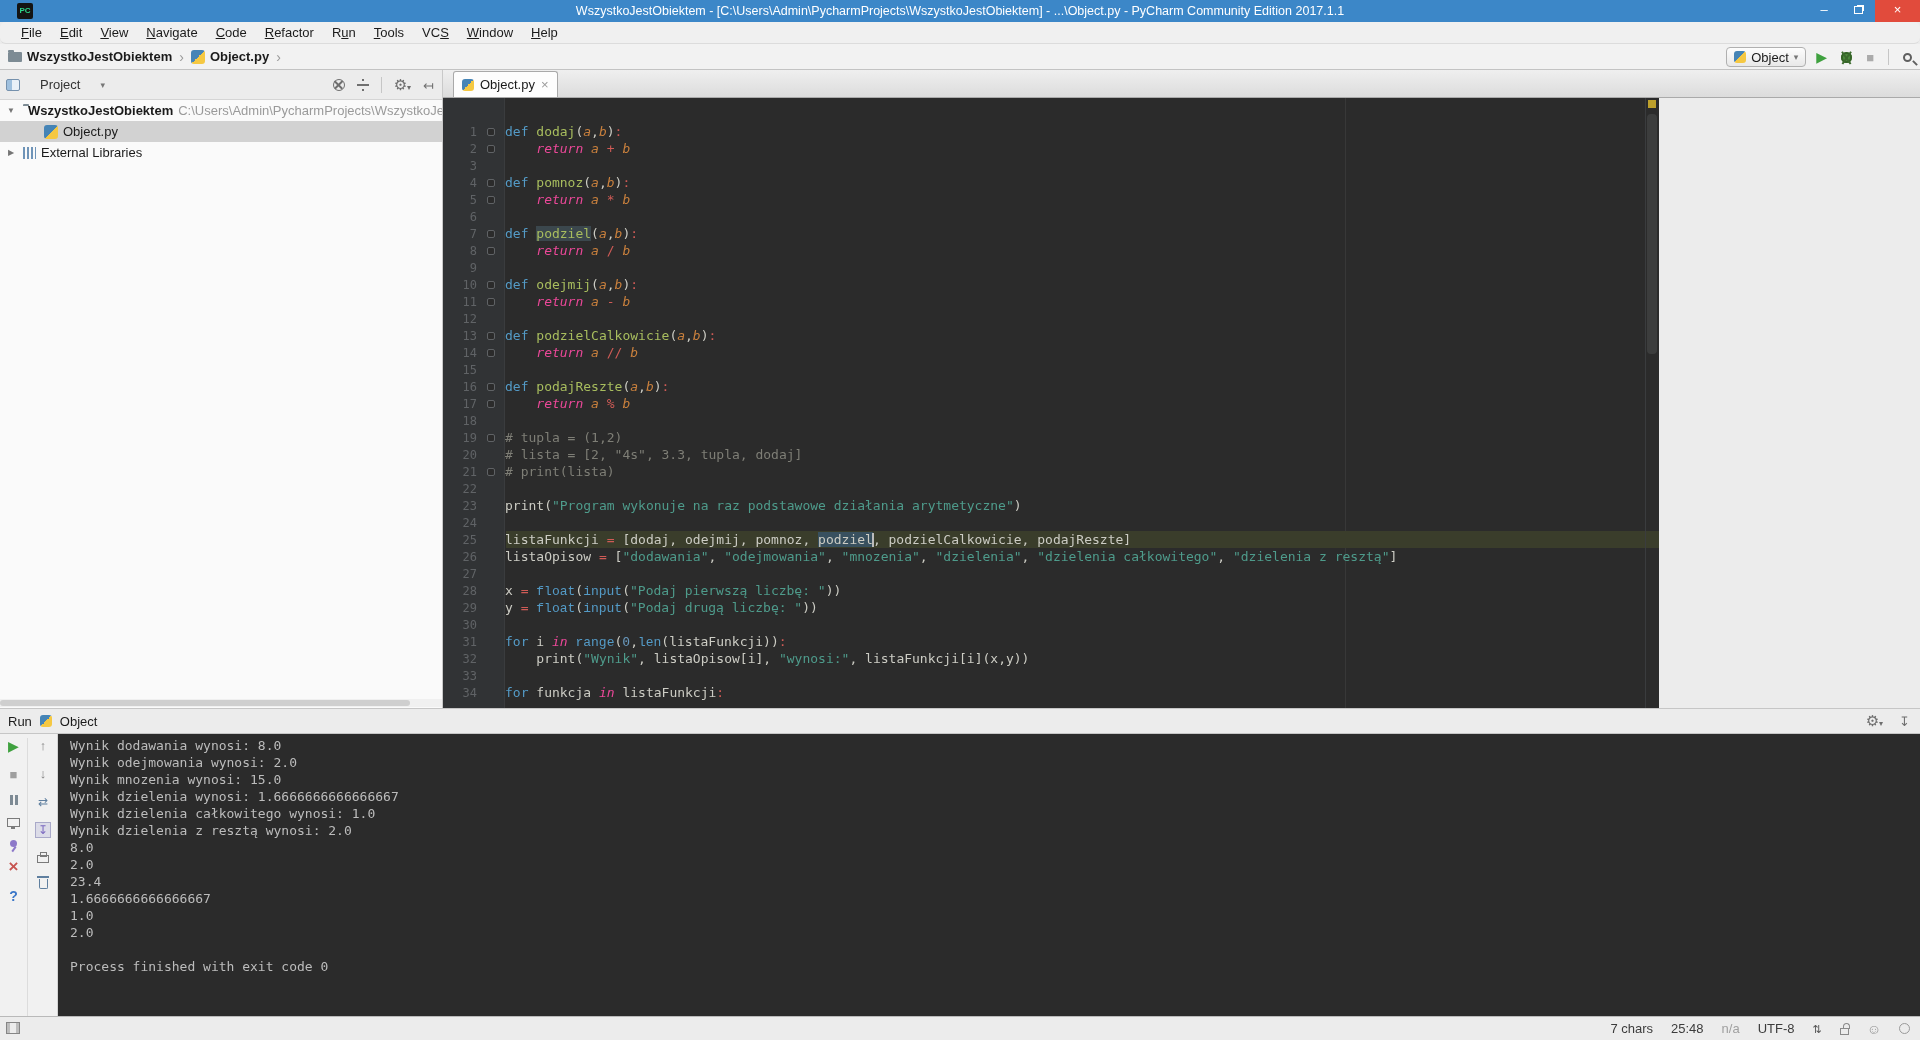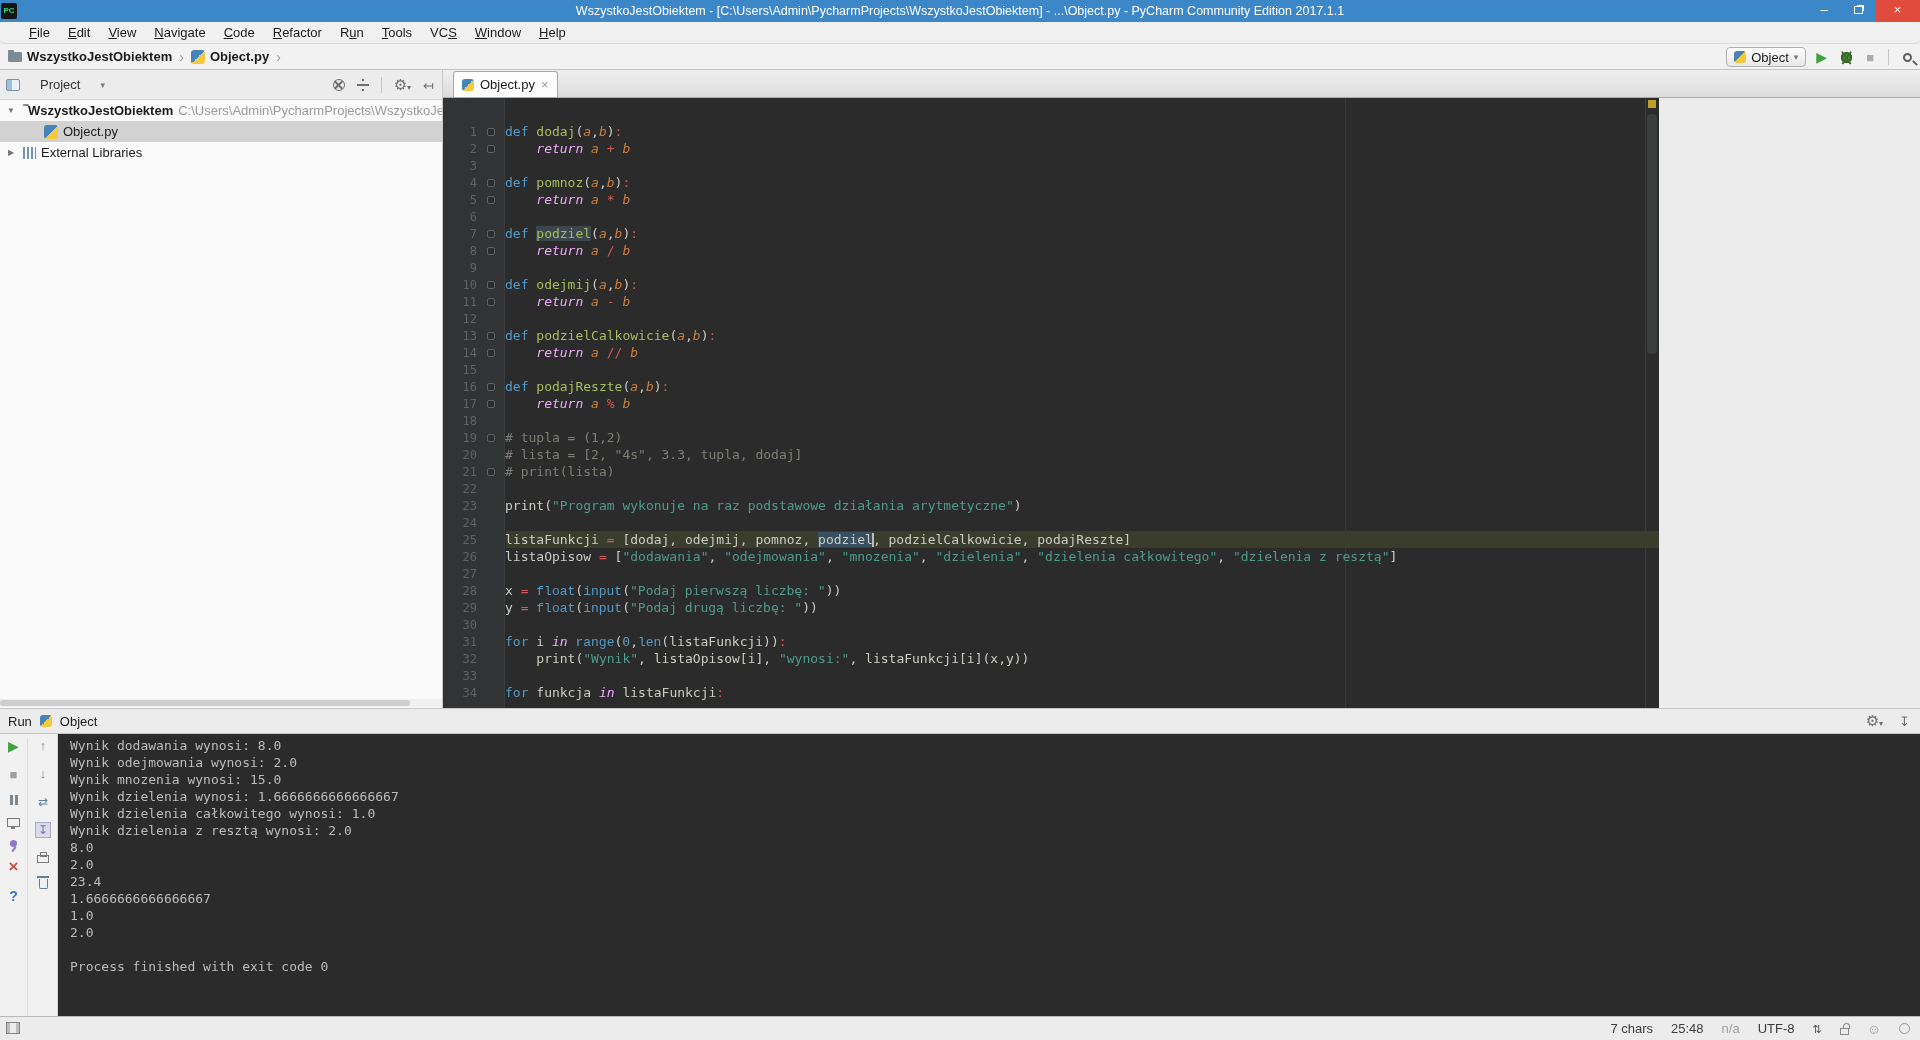--- a/index.html
+++ b/index.html
@@ -3,31 +3,31 @@
 <meta charset="utf-8">
 <style>
   * { margin:0; padding:0; box-sizing:border-box; }
   html,body { width:1920px; height:1040px; overflow:hidden; }
   body { font-family:"Liberation Sans", sans-serif; background:#ececec; position:relative; font-size:13px; }
   .abs { position:absolute; }
   .ic { display:inline-block; vertical-align:middle; position:relative; }
 
   
   .titlebar { left:0; top:0; width:1920px; height:22px; background:#3c87c8; color:#fff; }
-  .pc-logo { position:absolute; left:1px; top:3px; width:16px; height:16px; background:#141414; border-radius:2px;
+  .pc-logo { position:absolute; left:17px; top:3px; width:16px; height:16px; background:#141414; border-radius:2px;
              color:#2bd58a; font-size:8px; font-weight:bold; line-height:16px; text-align:center; }
   .title-text { position:absolute; left:0; right:0; top:0; line-height:22px; text-align:center; font-size:12.5px; white-space:nowrap; }
   .win-btns { position:absolute; right:0; top:0; height:22px; display:flex; }
   .wb { width:34px; height:22px; text-align:center; line-height:20px; color:#ffffff; font-size:13px; }
   .wb-close { width:45px; background:#e14b3c; }
   .wb-max i { display:inline-block; width:9px; height:8px; border:1px solid #fff; box-shadow:2px -2px 0 -1px #fff; margin-top:6px; }
 
   
   .menubar { left:0; top:22px; width:1920px; height:22px; background:#f0f0f0; border-bottom:1px solid #dcdcdc;
-             display:flex; align-items:center; padding-left:20px; color:#1b1b1b;border-radius:6px; }
+             display:flex; align-items:center; padding-left:12px; color:#1b1b1b;border-radius:6px; }
   .mi { padding:0 9px; line-height:21px; }
   .mi u { text-decoration:underline; }
 
   
   .navbar { left:0; top:44px; width:1920px; height:26px; background:#f2f2f2; border-bottom:1px solid #c3c3c3;
             display:flex; align-items:center; padding:0 8px; color:#1b1b1b; }
   .crumbs { display:flex; align-items:center; gap:5px; font-weight:bold; }
   .chev { color:#9a9a9a; font-weight:normal; font-size:14px; padding:0 2px; }
   .nav-right { position:absolute; right:8px; top:2px; height:22px; display:flex; align-items:center; gap:10px; }
   .run-pill { display:flex; align-items:center; gap:5px; height:20px; padding:0 7px; background:linear-gradient(#fdfdfd,#e8e8e8);
@@ -60,21 +60,21 @@
   .edscroll { position:absolute; right:0; top:0; width:14px; height:610px; border-left:1px solid #3a3c3e; }
   .edscroll .warn { position:absolute; right:3px; top:2px; width:8px; height:8px; background:#bda02c; }
   .edscroll .thumb { position:absolute; right:2px; top:16px; width:10px; height:240px; background:#47494a; border-radius:4px; opacity:.6; }
   .lines { position:absolute; left:0; top:25px; width:1463px; }
   .cl { position:relative; height:17px; white-space:pre; color:#ccccc4; }
   .cl.cur { background-image:linear-gradient(90deg, rgba(0,0,0,0) 0 63px, #3a3d2b 63px); }
   .ln { display:inline-block; width:34px; text-align:right; color:#606366; font-size:12px; }
   .fm { display:inline-block; width:28px; text-align:center; }
   .fs,.fe { display:inline-block; width:8px; height:8px; border:1px solid #5f6265; border-radius:2px; background:#2b2b2b; }
   .c-k { color:#549bc7; }
-  .c-i { color:#f0abfc; font-style:italic; }
+  .c-i { color:#ec4899; font-style:italic; }
   .c-b { color:#549bc7;font-family:Liberation Mono, monospace; }
   .c-f { color:#a8bd5e; }
   .c-p { color:#c9803d; font-style:italic; }
   .c-o { color:#cf5b56; }
   .c-s { color:#4e9b8b; }
   .c-c { color:#7e7e76; }
   .c-n { color:#6897bb; }
   .c-t { color:#ccccc4; }
   .c-sel { background:#38505f; }
   .c-occ { background:rgba(95,130,150,.33); }

